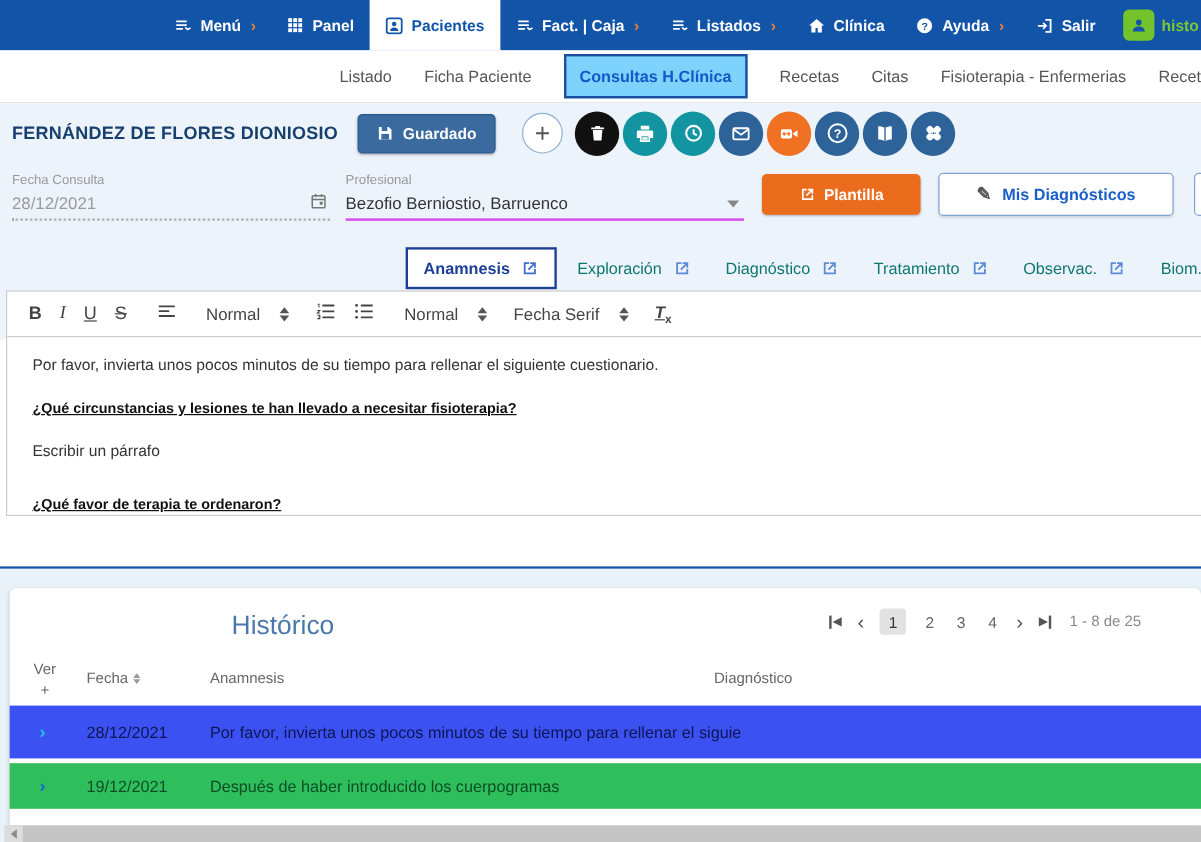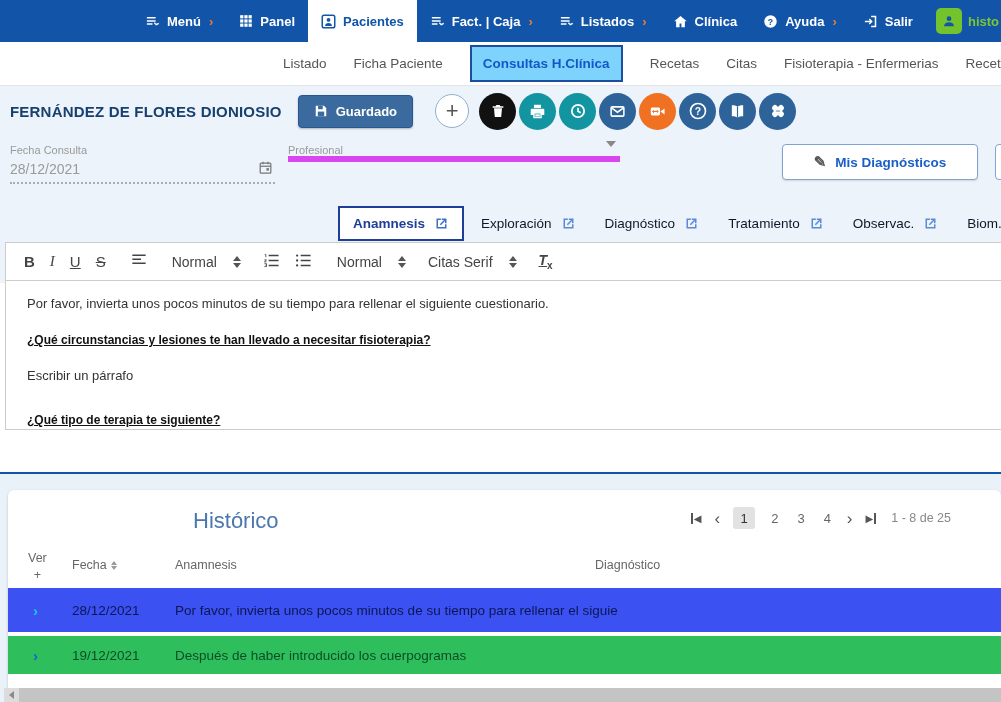--- a/index.html
+++ b/index.html
@@ -48,42 +48,42 @@
   .c-orange{ background:#f07122; }
   .c-q { font-size:17px; font-weight:700; }
 
   
   .formrow { position:absolute; top:50px; left:0; width:100%; height:69px; }
   .field { position:absolute; }
   .field .flabel { font-size:11px; color:#9a9a9a; }
   .field .fvalue { font-size:14px; margin-top:5px; padding-bottom:5px; }
   .f-fecha { left:10px; top:8px; width:265px; border-bottom:2px dotted #aaa; }
   .f-fecha .fvalue { color:#9a9a9a; }
-  .f-prof { left:288px; top:8px; width:332px; border-bottom:6px solid #d946ef; }
+  .f-prof { left:288px; top:8px; width:332px; border-bottom:2px solid #d946ef; }
   .f-prof .fvalue { color:#333; }
   .cal-ico { position:absolute; right:2px; bottom:7px; color:#777; }
   .sel-caret { position:absolute; right:4px; bottom:9px; width:0; height:0;
     border-left:5px solid transparent; border-right:5px solid transparent;
     border-top:6px solid #888; }
   .btn-plantilla { position:absolute; left:635px; top:9px; width:132px; height:34px;
     background:#ec6c1e; border:none; border-radius:4px; color:#fff; font-weight:700;
     font-size:13px; display:flex; align-items:center; justify-content:center; gap:7px;
     cursor:pointer; box-shadow:0 1px 2px rgba(0,0,0,.25); }
   .btn-diag { position:absolute; left:782px; top:8px; width:196px; height:36px; background:#fff;
     border:1.5px solid #7fa4d4; border-radius:4px; color:#1a5fc8; font-weight:700;
     font-size:13.5px; display:flex; align-items:center; justify-content:center; gap:9px;
     cursor:pointer; box-shadow:0 1px 2px rgba(0,0,0,.12); }
   .pencil { color:#555; font-size:15px; }
   .btn-partial { position:absolute; left:995px; top:8px; width:40px; height:36px; background:#fff;
     border:1.5px solid #7fa4d4; border-radius:4px; cursor:pointer; }
 
   
   .tabsrow { position:absolute; left:338px; top:119px; right:0; height:37px;
     display:flex; align-items:center; white-space:nowrap; }
-  .tab { display:flex; align-items:center; gap:9px; font-size:13.5px; color:#0f172a;
+  .tab { display:flex; align-items:center; gap:9px; font-size:13.5px; color:#0f766e;
     margin-right:29px; cursor:pointer; }
   .tab .xlink { color:#5b8ad6; }
   .tab.active { border:2px solid #1d3f97; background:#fff; padding:8px 13px; color:#1d3f97;
     font-weight:700; margin-right:17px; }
   .tab.active .xlink { color:#3f6fc9; }
 
   
   .editor { position:absolute; top:242px; left:5px; right:0; height:188px; background:#fff;
     border:1px solid #ccc; border-right:none; }
   .ql-toolbar { height:38px; border-bottom:1px solid #ccc; display:flex; align-items:center;
@@ -324,22 +324,30 @@
         <div class="fvalue">28/12/2021</div>
         <svg class="cal-ico" width="15" height="15" viewBox="0 0 24 24">
             <rect x="3.5" y="5" width="17" height="16" rx="1.5" fill="none" stroke="currentColor" stroke-width="2"></rect>
             <path d="M3.5 10h17" stroke="currentColor" stroke-width="2"></path>
             <path d="M8 2.8v4M16 2.8v4" stroke="currentColor" stroke-width="2"></path>
             <rect x="13.5" y="13" width="4" height="4" fill="currentColor"></rect>
           </svg>
       </div>
       <div class="field f-prof">
         <div class="flabel">Profesional</div>
+        <div class="fvalue">Bezofio Berniostio, Barruenco</div>
         <span class="sel-caret"></span>
       </div>
+      <button class="btn-plantilla">
+        <svg width="14" height="14" viewBox="0 0 24 24" fill="#fff">
+            <path d="M4 4h7v2.4H6.4v11.2h11.2V13H20v7H4z"></path>
+            <path d="M12.5 4H20v7.5h-2.4V8.1l-6.6 6.6-1.7-1.7 6.6-6.6h-3.4z"></path>
+          </svg>
+        <span>Plantilla</span>
+      </button>
       <button class="btn-diag">
         <span class="pencil">✎</span>
         <span>Mis Diagnósticos</span>
       </button>
       <button class="btn-partial"></button>
     </div>
 
     <div class="tabsrow">
       <div class="tab active">
         <span>Anamnesis</span>
@@ -418,33 +426,33 @@
       </span>
       <span class="ql-sep"></span>
       <span class="ql-select">
         <span>Normal</span>
         <span class="updown">
             <i class="up"></i>
             <i class="dn"></i>
           </span>
       </span>
       <span class="ql-select">
-        <span>Citas Serif</span>
+        <span>Fecha Serif</span>
         <span class="updown">
             <i class="up"></i>
             <i class="dn"></i>
           </span>
       </span>
       <span class="tx"><span class="u" style="font-style:italic">T</span><sub>x</sub></span>
     </div>
     <div class="ql-content">
       <p>Por favor, invierta unos pocos minutos de su tiempo para rellenar el siguiente cuestionario.</p>
       <p class="q mt18">¿Qué circunstancias y lesiones te han llevado a necesitar fisioterapia?</p>
       <p class="mt16">Escribir un párrafo</p>
-      <p class="q mt26">¿Qué tipo de terapia te siguiente?</p>
+      <p class="q mt26">¿Qué favor de terapia te ordenaron?</p>
 
     </div>
   </div>
 
   <div class="divider"></div>
   <div class="lowband"></div>
 
   <div class="card">
     <div class="hist-title">Histórico</div>
 

